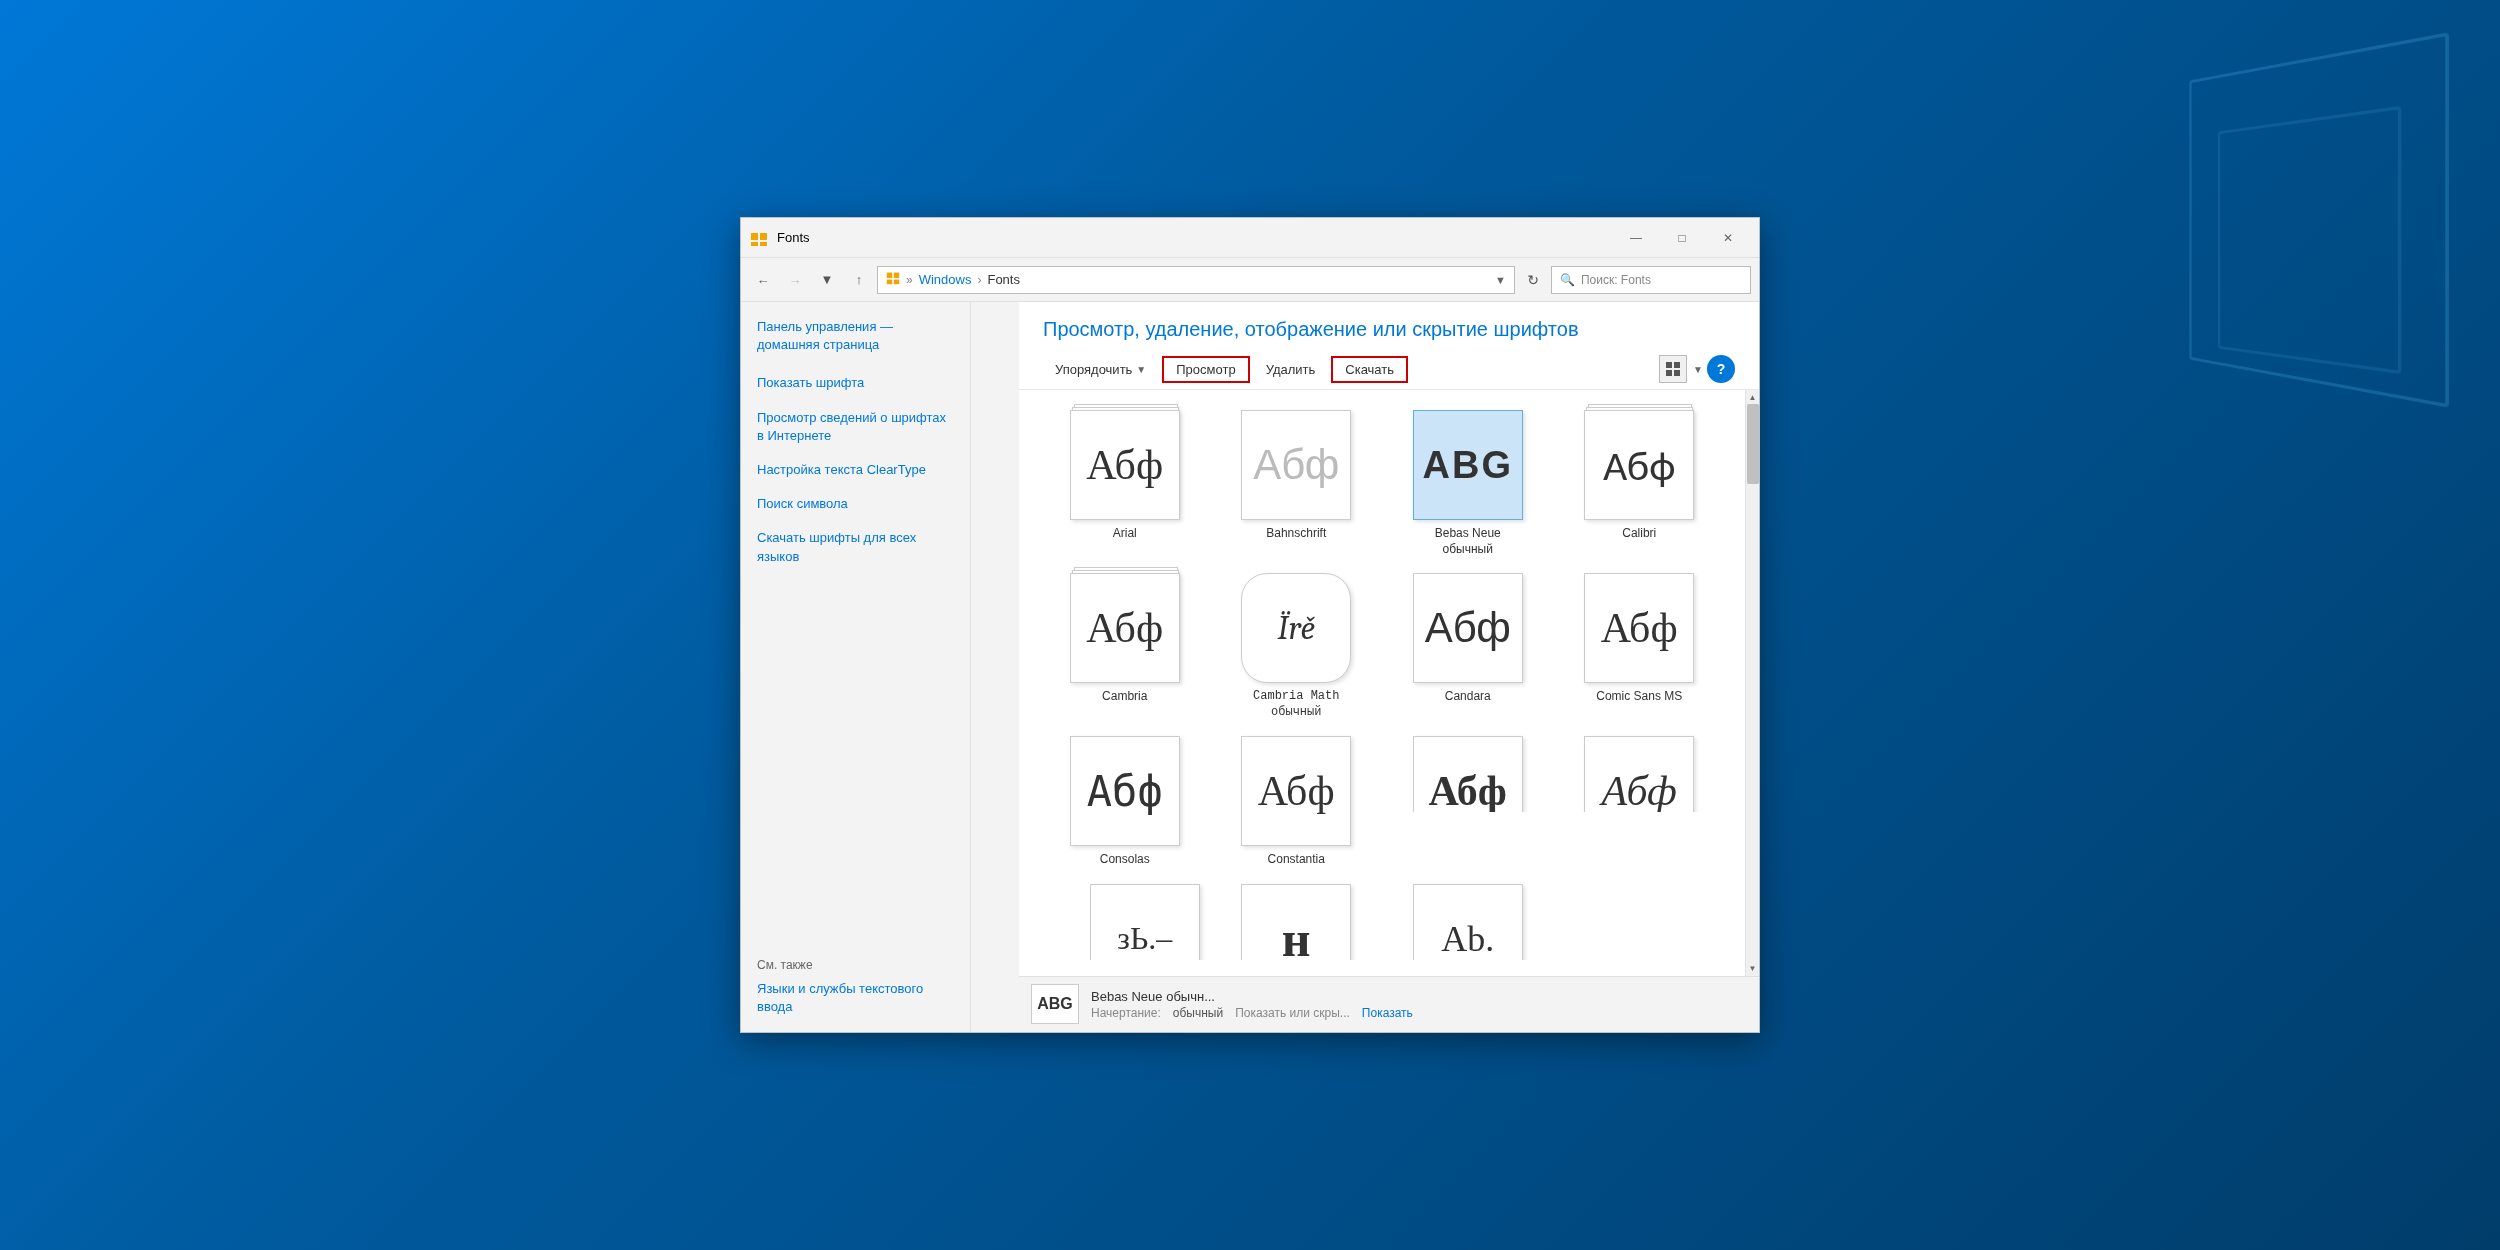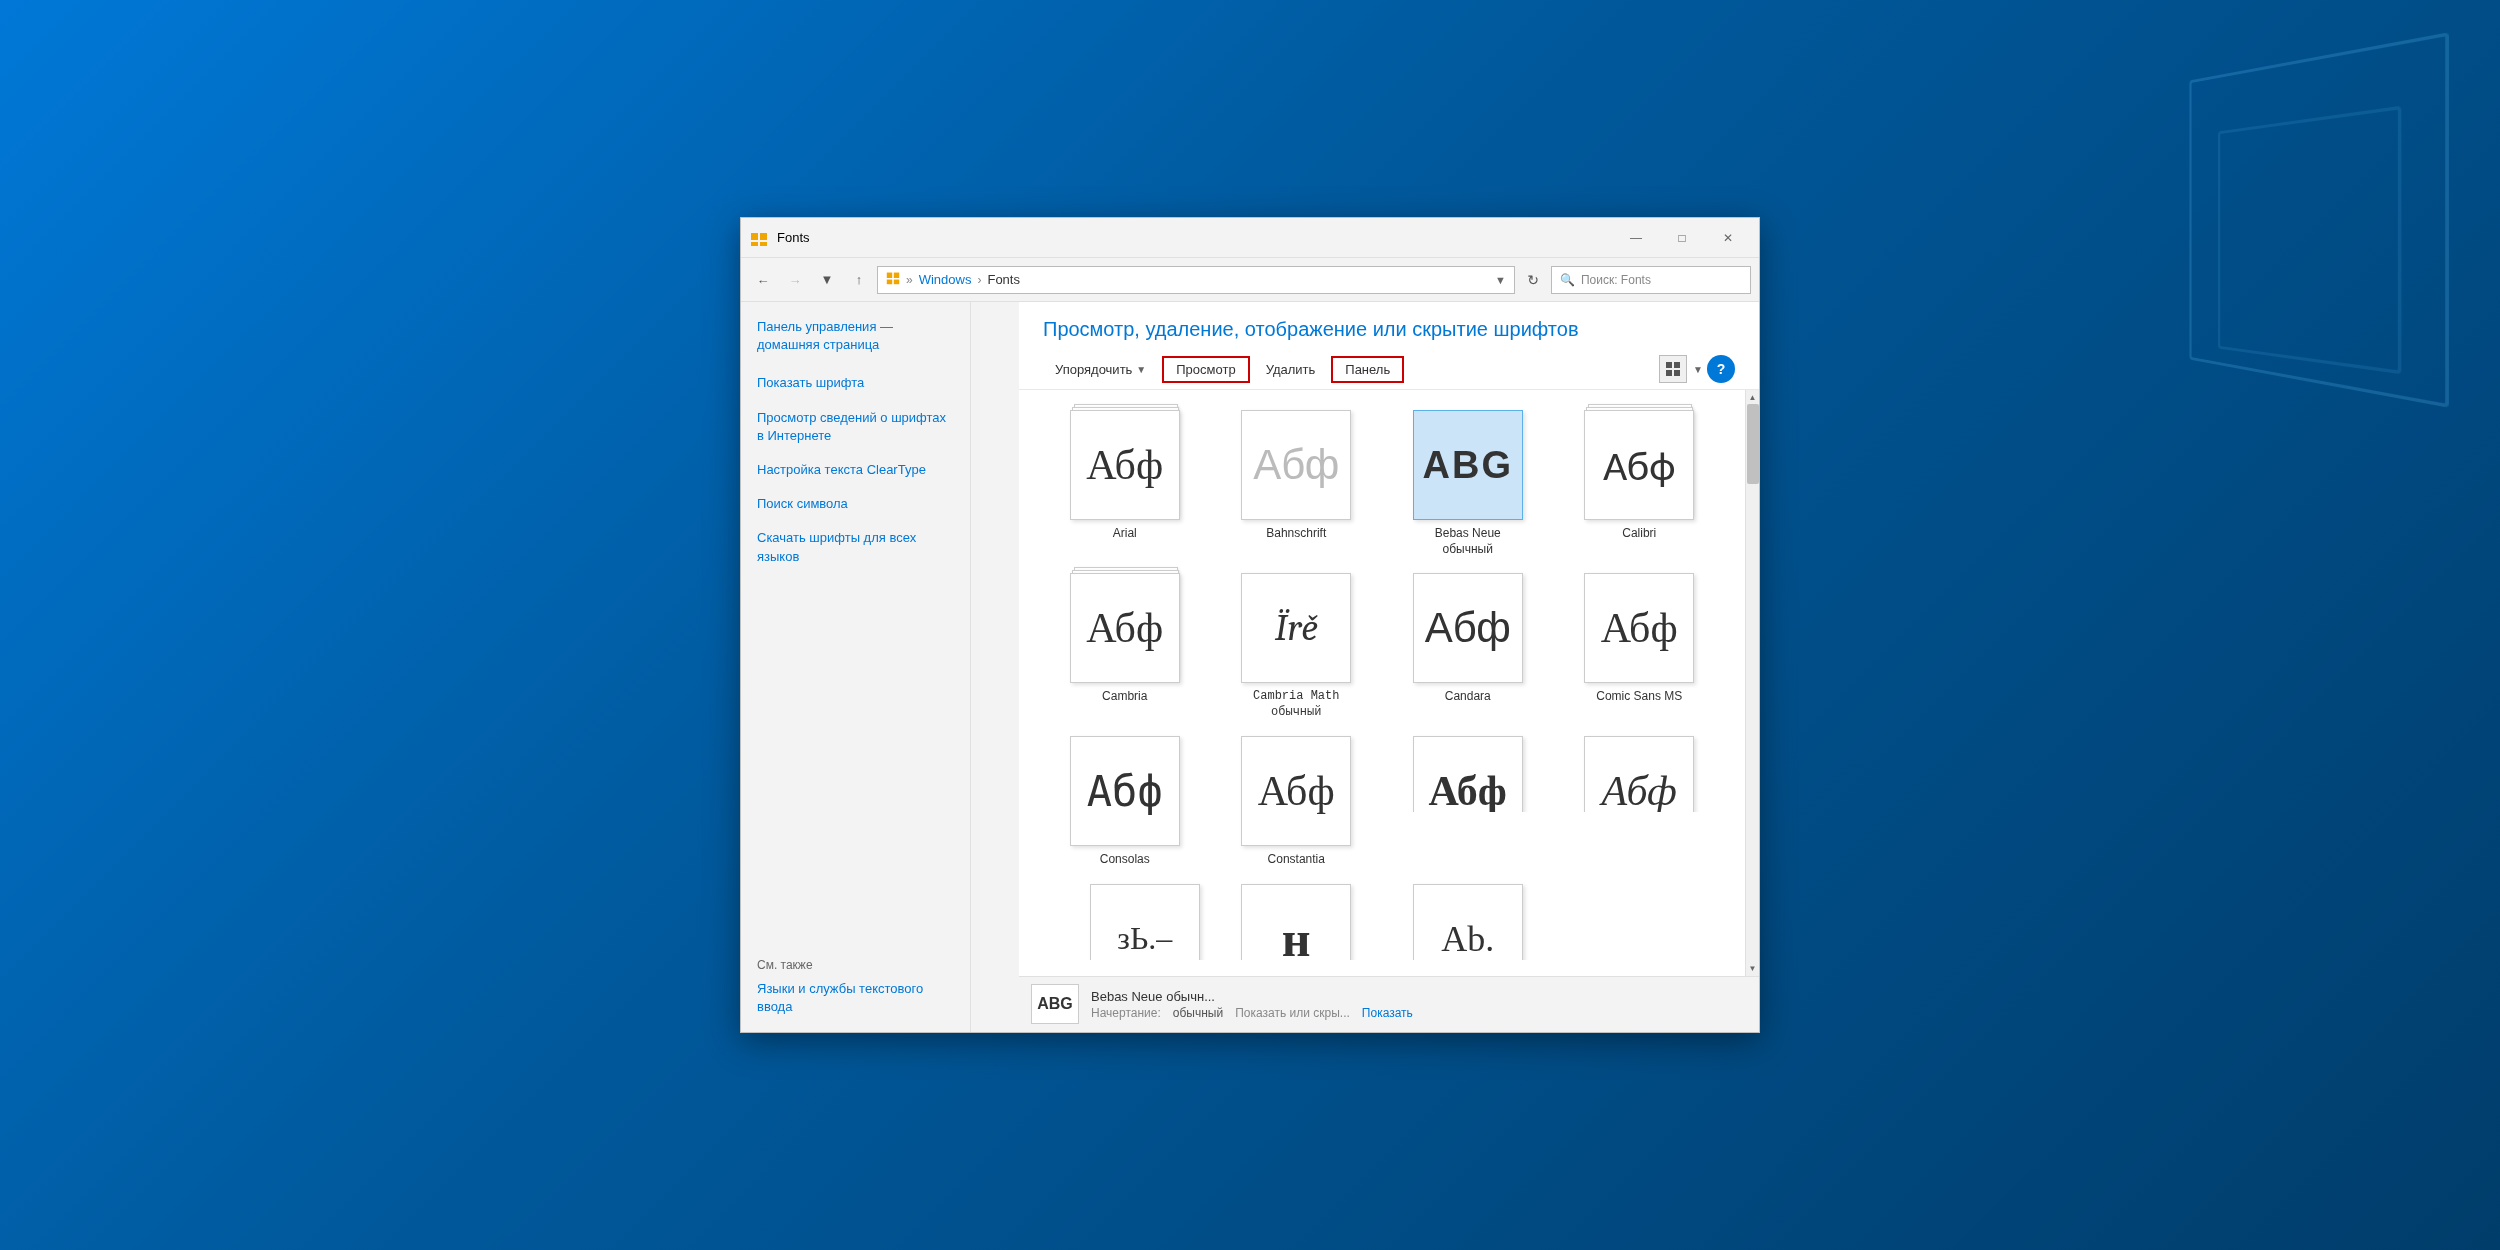--- a/index.html
+++ b/index.html
@@ -457,21 +457,21 @@
           <span>Упорядочить</span>
           <span class="toolbar-chevron">▼</span>
         </button>
         <button class="toolbar-btn outlined" style="border:2px solid #cc0000;">
           <span>Просмотр</span>
         </button>
         <button class="toolbar-btn">
           <span>Удалить</span>
         </button>
         <button class="toolbar-btn outlined" style="border:2px solid #cc0000;">
-          <span>Панель</span>
+          <span>Скачать</span>
         </button>
         <div class="toolbar-spacer"></div>
         <div class="view-btn">
           <svg width="14" height="14" viewBox="0 0 14 14">
             <rect x="0" y="0" width="6" height="6" fill="#555"></rect>
             <rect x="8" y="0" width="6" height="6" fill="#555"></rect>
             <rect x="0" y="8" width="6" height="6" fill="#555"></rect>
             <rect x="8" y="8" width="6" height="6" fill="#555"></rect>
           </svg>
         </div>
@@ -518,21 +518,21 @@
             <div class="font-stack">
               <div class="paper-back2"></div>
               <div class="paper-back1"></div>
               <div class="paper-front" style="font-family:Cambria,Georgia,serif;font-size:42px;">Абф</div>
             </div>
             <div class="font-name">Cambria</div>
           </div>
 
           <div class="font-item">
             <div class="font-stack">
-              <div class="paper-front" style="font-family:Cambria,Georgia,serif;font-size:38px;font-style:italic;">Ïrě</div>
+              <div class="paper-front" style="font-family:Cambria,Georgia,serif;font-size:33px;font-style:italic;border-radius:26px;">Ïrě</div>
             </div>
             <div class="font-name" style="text-align:center;font-family:Liberation Mono, monospace;">Cambria Math<br>обычный</div>
           </div>
 
           <div class="font-item">
             <div class="font-stack">
               <div class="paper-front" style="font-family:Candara,sans-serif;font-size:42px;">Абф</div>
             </div>
             <div class="font-name">Candara</div>
           </div>

